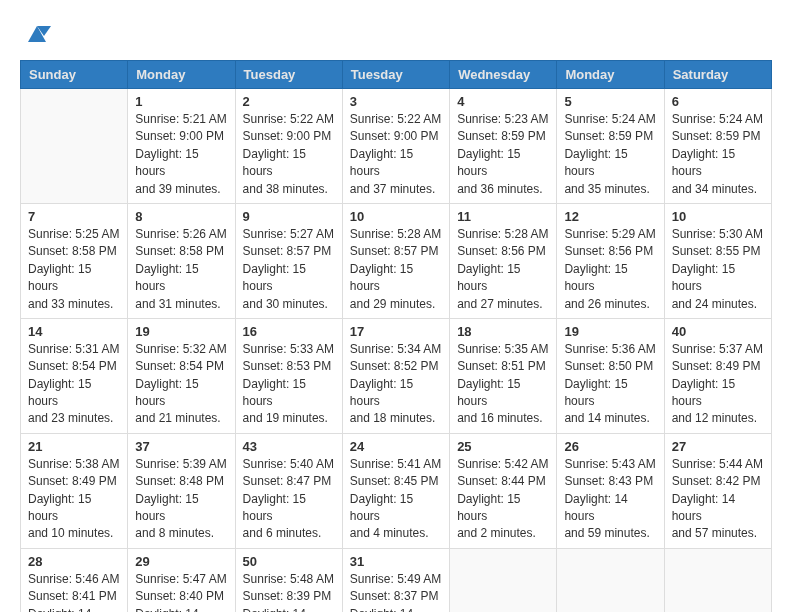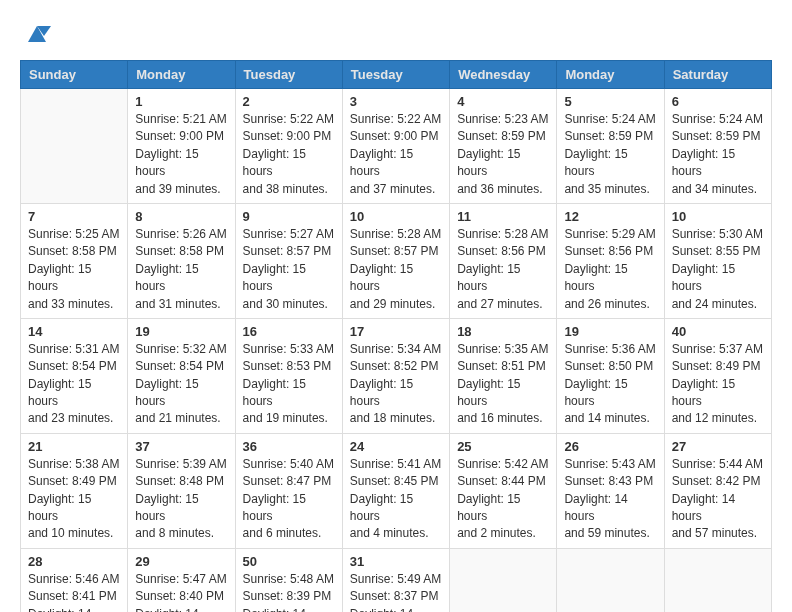--- a/index.html
+++ b/index.html
@@ -211,21 +211,21 @@
       <tr>
         <td>
           <span class="day-number">21</span>
           <div class="day-info">Sunrise: 5:38 AM<br>Sunset: 8:49 PM<br>Daylight: 15 hours<br>and 10 minutes.</div>
         </td>
         <td>
           <span class="day-number">37</span>
           <div class="day-info">Sunrise: 5:39 AM<br>Sunset: 8:48 PM<br>Daylight: 15 hours<br>and 8 minutes.</div>
         </td>
         <td>
-          <span class="day-number">36</span>
+          <span class="day-number">43</span>
           <div class="day-info">Sunrise: 5:40 AM<br>Sunset: 8:47 PM<br>Daylight: 15 hours<br>and 6 minutes.</div>
         </td>
         <td>
           <span class="day-number">24</span>
           <div class="day-info">Sunrise: 5:41 AM<br>Sunset: 8:45 PM<br>Daylight: 15 hours<br>and 4 minutes.</div>
         </td>
         <td>
           <span class="day-number">25</span>
           <div class="day-info">Sunrise: 5:42 AM<br>Sunset: 8:44 PM<br>Daylight: 15 hours<br>and 2 minutes.</div>
         </td>

